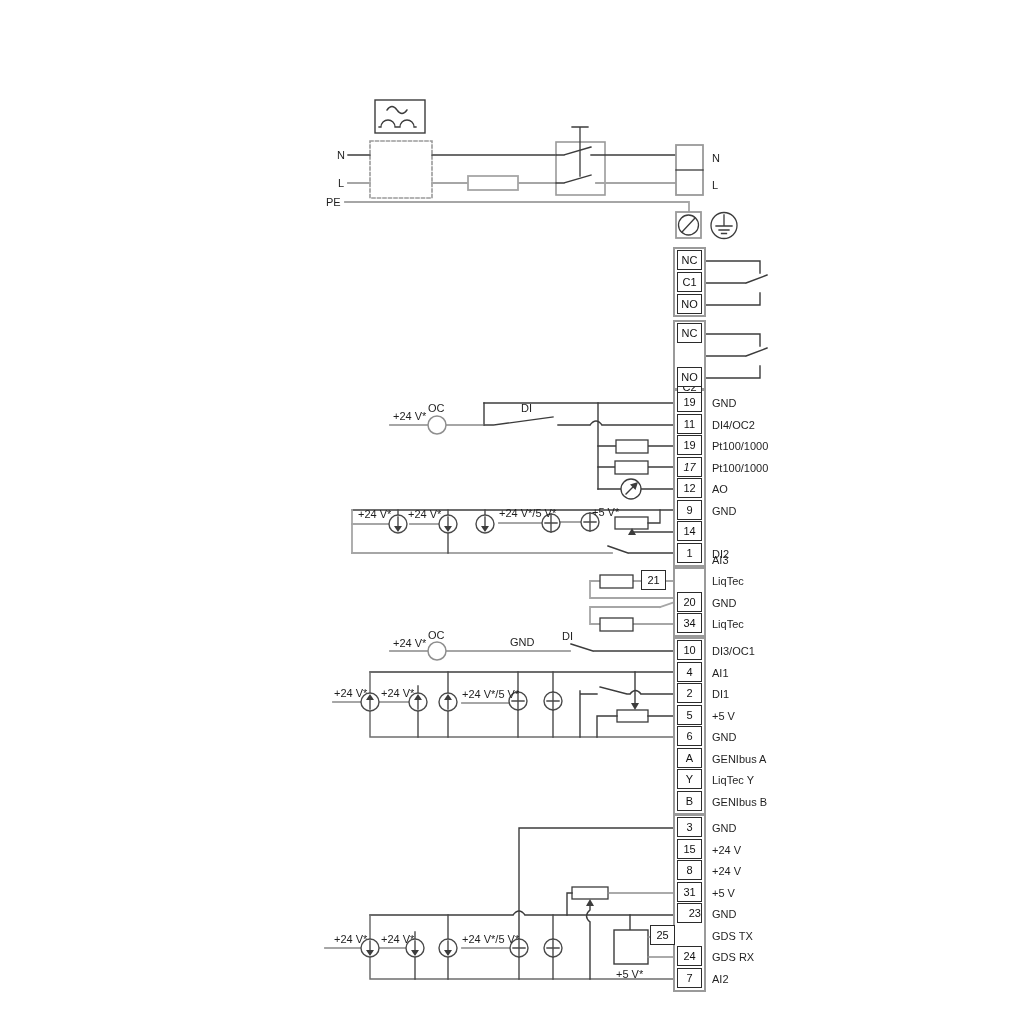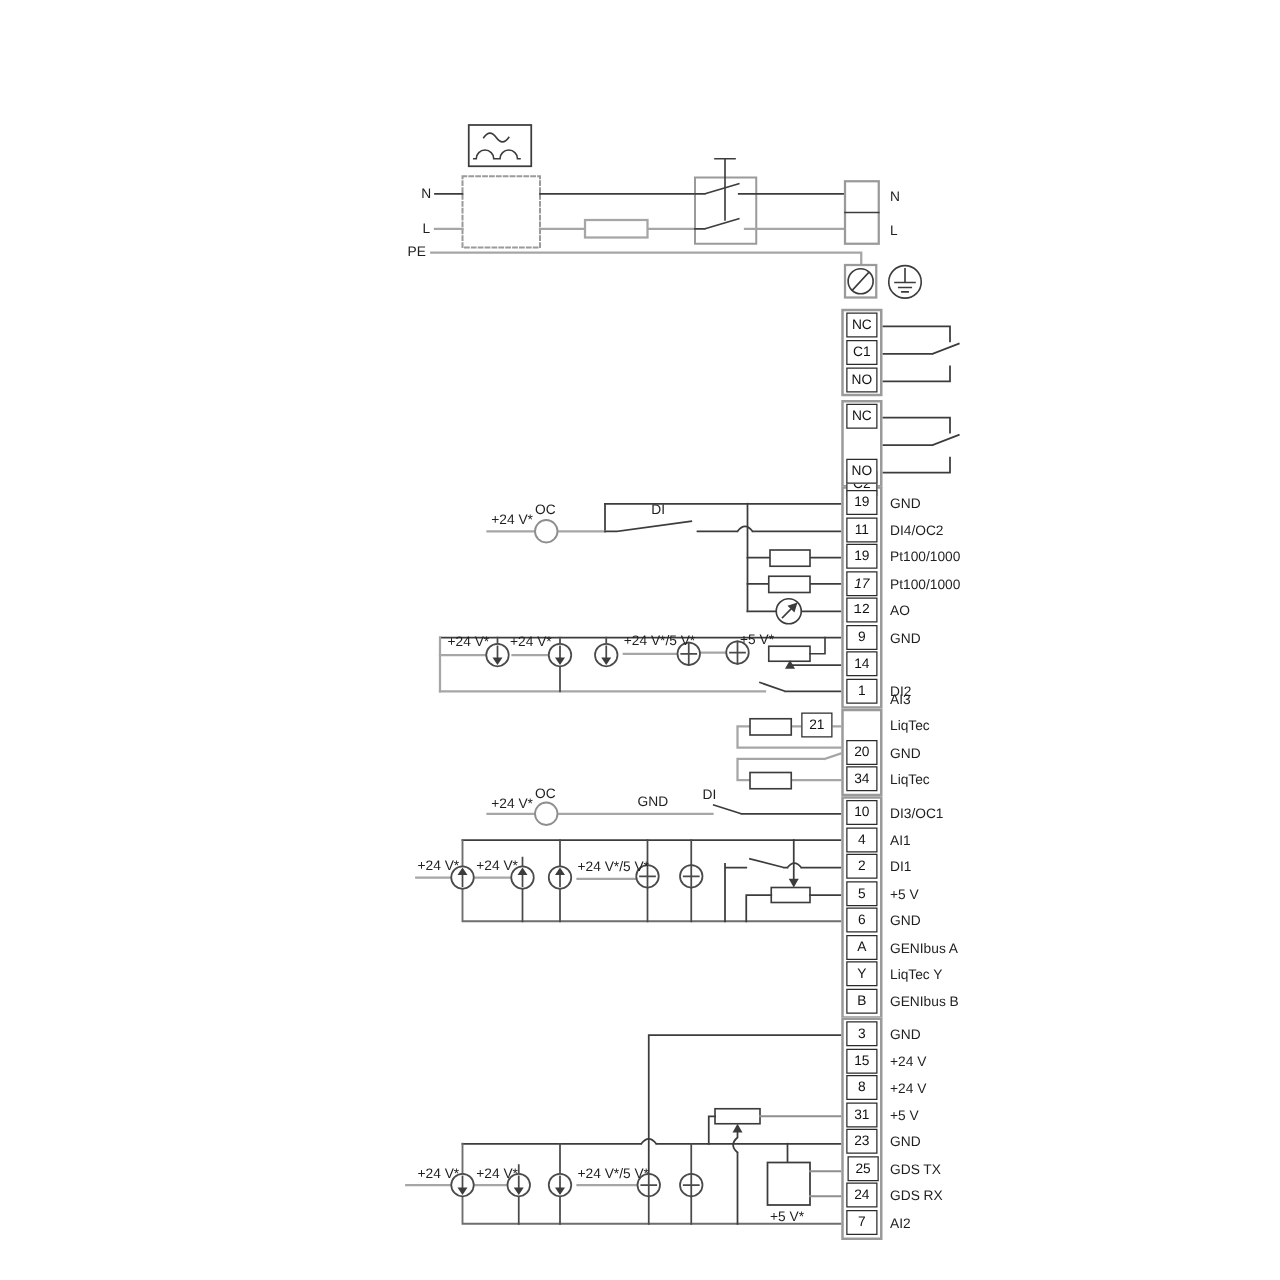--- a/index.html
+++ b/index.html
@@ -211,21 +211,21 @@
 <div class="cell" style="left:677px;top:272px;">C1</div>
 <div class="cell" style="left:677px;top:294px;">NO</div>
 <div class="cell" style="left:677px;top:323px;">NC</div>
 <div class="cell" style="left:677px;top:345px;margin-top:32px;">C2</div>
 <div class="cell" style="left:677px;top:367px;">NO</div>
 
 <div class="cell" style="left:677px;top:392px;">19</div>
 <div class="cell" style="left:677px;top:414px;">11</div>
 <div class="cell" style="left:677px;top:435px;">19</div>
 <div class="cell" style="left:677px;top:457px;font-style:italic;">17</div>
-<div class="cell" style="left:677px;top:478px;font-family:Liberation Mono, monospace;">12</div>
+<div class="cell" style="left:677px;top:478px;">12</div>
 <div class="cell" style="left:677px;top:500px;">9</div>
 <div class="cell" style="left:677px;top:521px;">14</div>
 <div class="cell" style="left:677px;top:543px;">1</div>
 <div class="tlabel" style="top:396px;">GND</div>
 <div class="tlabel" style="top:418px;">DI4/OC2</div>
 <div class="tlabel" style="top:439px;">Pt100/1000</div>
 <div class="tlabel" style="top:461px;">Pt100/1000</div>
 <div class="tlabel" style="top:482px;">AO</div>
 <div class="tlabel" style="top:504px;">GND</div>
 <div class="tlabel" style="top:525px;margin-top:28px;">AI3</div>
@@ -252,22 +252,22 @@
 <div class="tlabel" style="top:709px;">+5 V</div>
 <div class="tlabel" style="top:730px;">GND</div>
 <div class="tlabel" style="top:752px;">GENIbus A</div>
 <div class="tlabel" style="top:773px;">LiqTec Y</div>
 <div class="tlabel" style="top:795px;">GENIbus B</div>
 
 <div class="cell" style="left:677px;top:817px;">3</div>
 <div class="cell" style="left:677px;top:839px;">15</div>
 <div class="cell" style="left:677px;top:860px;">8</div>
 <div class="cell" style="left:677px;top:882px;">31</div>
-<div class="cell" style="left:677px;top:903px;">23</div>
-<div class="cell" style="left:678px;top:925px;">25</div>
+<div class="cell" style="left:677px;top:903px;text-align:right;">23</div>
+<div class="cell" style="left:650px;top:925px;">25</div>
 <div class="cell" style="left:677px;top:946px;">24</div>
 <div class="cell" style="left:677px;top:968px;">7</div>
 <div class="tlabel" style="top:821px;">GND</div>
 <div class="tlabel" style="top:843px;">+24 V</div>
 <div class="tlabel" style="top:864px;">+24 V</div>
 <div class="tlabel" style="top:886px;">+5 V</div>
 <div class="tlabel" style="top:907px;">GND</div>
 <div class="tlabel" style="top:929px;">GDS TX</div>
 <div class="tlabel" style="top:950px;">GDS RX</div>
 <div class="tlabel" style="top:972px;">AI2</div>

